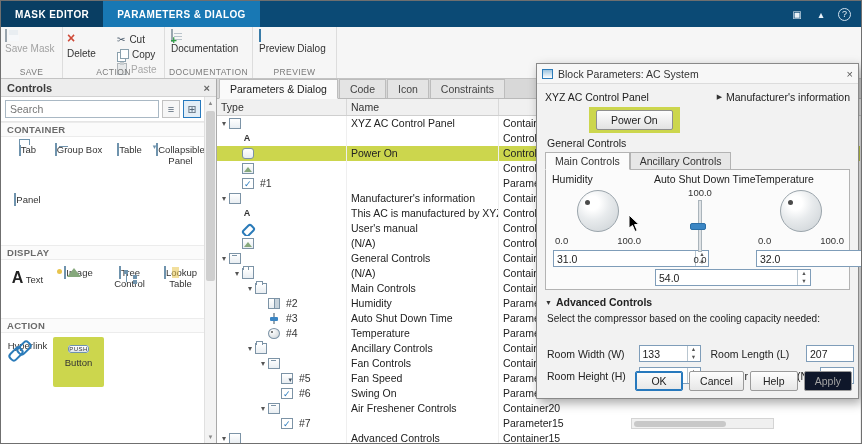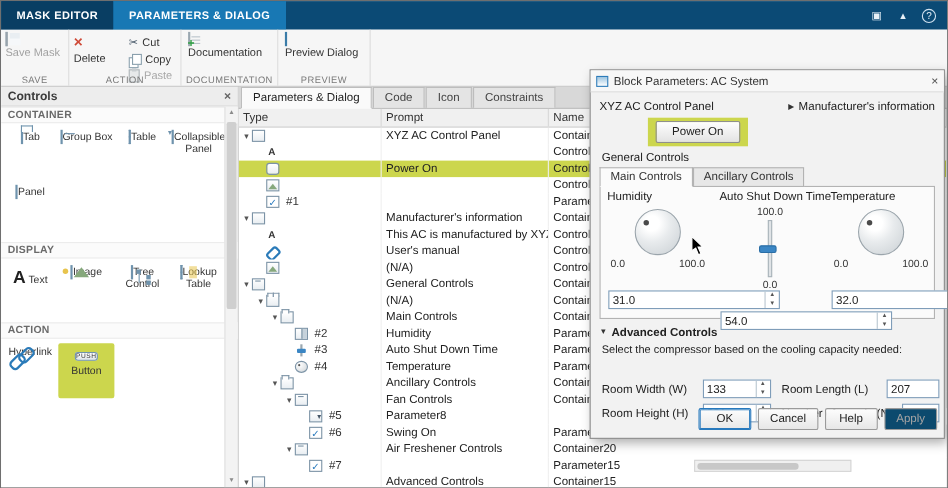--- a/index.html
+++ b/index.html
@@ -139,21 +139,21 @@
 .dlg-tabs{position:absolute;left:8px;top:88px;display:flex;z-index:2}
 .dtab{height:18px;padding:0 9px;font-size:10.5px;display:flex;align-items:center;border:1px solid #b3b3b3;background:#e7e7e7;color:#333;cursor:default}
 .dtab.active{background:#fbfbfb;border-bottom:1px solid #fbfbfb}
 .dtab-body{position:absolute;left:8px;top:105px;right:8px;height:121px;border:1px solid #b3b3b3;background:#fbfbfb}
 .ctrl-col{position:absolute;top:3px;width:100px;font-size:9.5px;color:#222}
 .col1{left:2px}.col2{left:104px}.col3{left:205px}
 .clabel{font-size:10.5px;margin-left:4px;white-space:nowrap}
 .knob{width:42px;height:42px;border-radius:50%;border:1px solid #9aa4ab;background:radial-gradient(circle at 36% 30%,#ffffff 0 18%,#e8ebed 45%,#c9cfd3 100%);margin:5px auto 3px;position:relative;cursor:default}
 .knob::before{content:"";position:absolute;left:7px;top:9px;width:5px;height:5px;border-radius:50%;background:#4a4a4a}
 .minmax{display:flex;justify-content:space-between;padding:0 7px;font-size:9.5px;color:#333}
-.spinrow{display:flex;margin:18px 5px 0}
+.spinrow{display:flex;margin:4px 5px 0}
 .spinbox{flex:1;height:17px;border:1px solid #7f9db9;background:#fff;display:flex;align-items:stretch}
 .spinbox input{flex:1;border:none;outline:none;padding:0 3px;font-size:10.5px;font-family:inherit;background:transparent;min-width:0;color:#222}
 .spud{width:13px;border-left:1px solid #b9c6d0;display:flex;flex-direction:column;flex:none}
 .spud span{flex:1;font-size:5.5px;color:#555;text-align:center;line-height:7px;cursor:default}
 .spud .u::before{content:"▲"}
 .spud .d::before{content:"▼"}
 .sl-max,.sl-min{text-align:center;font-size:9.5px;color:#333}
 .sl-max{margin-top:2px}
 .slider{position:relative;width:100%;height:56px}
 .sl-track{position:absolute;left:50%;top:2px;bottom:2px;width:4px;margin-left:-2px;background:#dfe3e6;border:1px solid #aab4bb}
@@ -162,21 +162,21 @@
 .tri-d{font-size:7px;color:#333}.tri-d::before{content:"▼"}
 .adv-line{position:absolute;left:10px;right:4px;font-size:10px;color:#222;white-space:nowrap;overflow:hidden}
 .l1{top:249px}.l2{top:263px}
 .fieldrow{position:absolute;left:10px;right:4px;display:flex;align-items:center;font-size:10.5px;color:#222}
 .fr1{top:281px}.fr2{top:303px}
 .flabel{margin-right:4px;white-space:nowrap}
 .fspin{height:17px}
 .dlg-btns{position:absolute;right:6px;bottom:7px;display:flex;gap:6px}
 .dbtn{min-width:48px;height:20px;border:1px solid #9a9a9a;background:linear-gradient(#fdfdfd,#e7e7e7);font-size:10.5px;border-radius:2px;font-family:inherit;color:#222;padding:0 10px;cursor:default}
 .dbtn.ok{border-color:var(--blue);box-shadow:inset 0 0 0 1px var(--blue)}
-.dbtn.dis{color:#a3a3a3;background:#0c4a6e}
+.dbtn.dis{color:#a3a3a3;background:#0f172a}
 
 
 .cursor{position:absolute;left:628px;top:214px;z-index:60}
 .hscroll{position:absolute;left:630px;top:417px;width:143px;height:11px;background:#f0f0f0;border:1px solid #d4d4d4;z-index:20}
 .hthumb{position:absolute;left:2px;top:2px;width:92px;height:6px;background:#c8c8c8;border-radius:3px}
 </style>
 </head>
 <body>
 
 <div class="app">
@@ -234,20 +234,25 @@
       </div>
       <div class="rsec-label">PREVIEW</div>
     </div>
   </div>
 
   <div class="controls-panel">
     <div class="cp-header">
       <span>Controls</span>
       <span class="cp-close"></span>
     </div>
+    <div class="cp-search">
+      <input type="text" placeholder="Search" style="">
+      <span class="viewbtn list"></span>
+      <span class="viewbtn grid sel"></span>
+    </div>
 
     <div class="pal-sec">CONTAINER</div>
     <div class="pal-grid">
       <div class="pal-item">
         <span class="pi pi-tabicon"></span>
         <span>Tab</span>
       </div>
       <div class="pal-item">
         <span class="pi pi-grpbox"></span>
         <span>Group Box</span>
@@ -307,21 +312,20 @@
 
   <div class="editor">
     <div class="ed-tabs">
       <div class="ed-tab active">Parameters &amp; Dialog</div>
       <div class="ed-tab">Code</div>
       <div class="ed-tab">Icon</div>
       <div class="ed-tab">Constraints</div>
     </div>
     <div class="ed-header">
       <div>Type</div>
-      <div>Prompt</div>
       <div>Name</div>
     </div>
     <div class="ed-rows">
 
       <div class="trow">
         <div class="c-type">
             <span class="car"></span>
             <span class="ti"></span>
           </div>
         <div>XYZ AC Control Panel</div>
@@ -473,20 +477,21 @@
         <div>Fan Controls</div>
           <div>Container7</div>
       </div>
       <div class="trow">
         <div class="c-type">
             <span class="ind" style="width:52px"></span>
             <span class="sp"></span>
             <span class="ti ti-popup"></span>
             <span class="tlabel">#5</span>
           </div>
+        <div>Fan Speed</div>
           <div>Parameter8</div>
       </div>
       <div class="trow">
         <div class="c-type">
             <span class="ind" style="width:52px"></span>
             <span class="sp"></span>
             <span class="ti ti-check"></span>
             <span class="tlabel">#6</span>
           </div>
         <div>Swing On</div>

